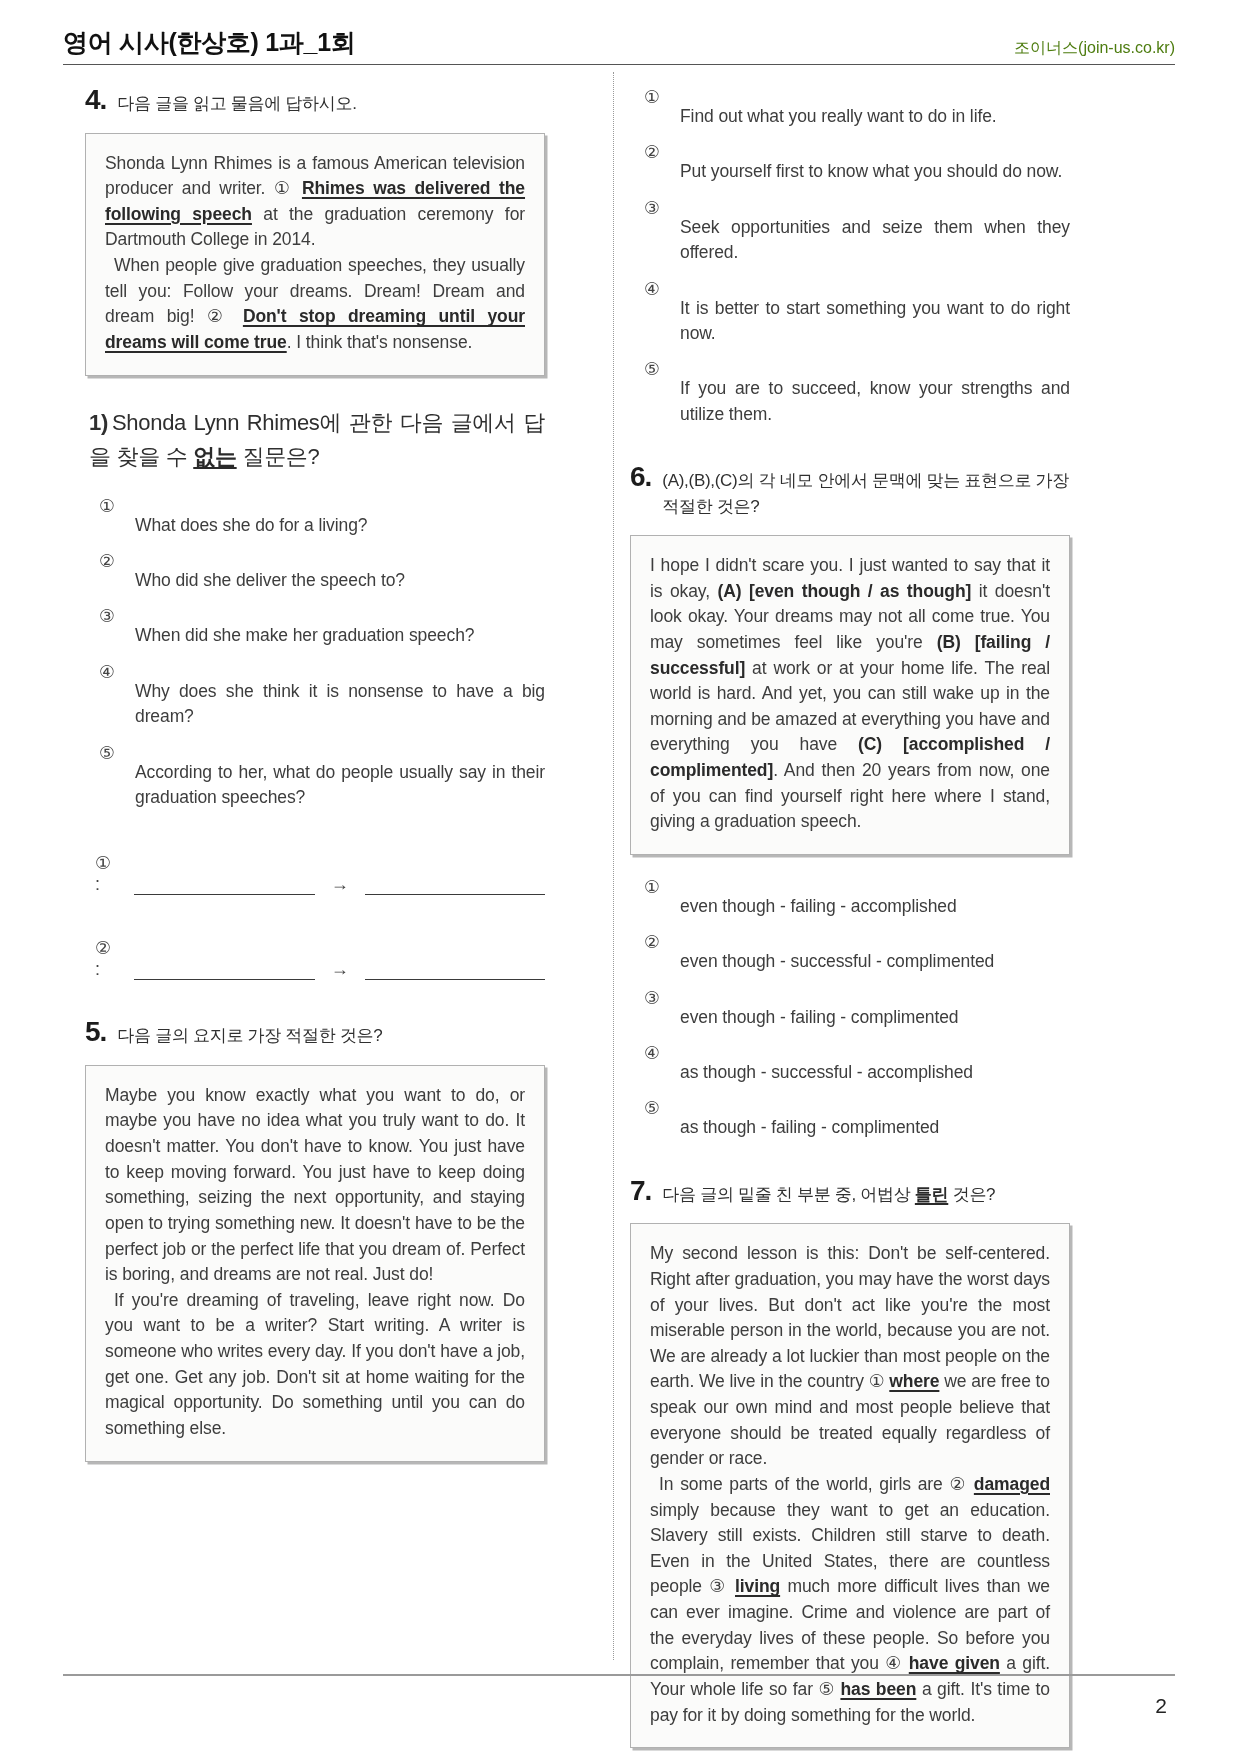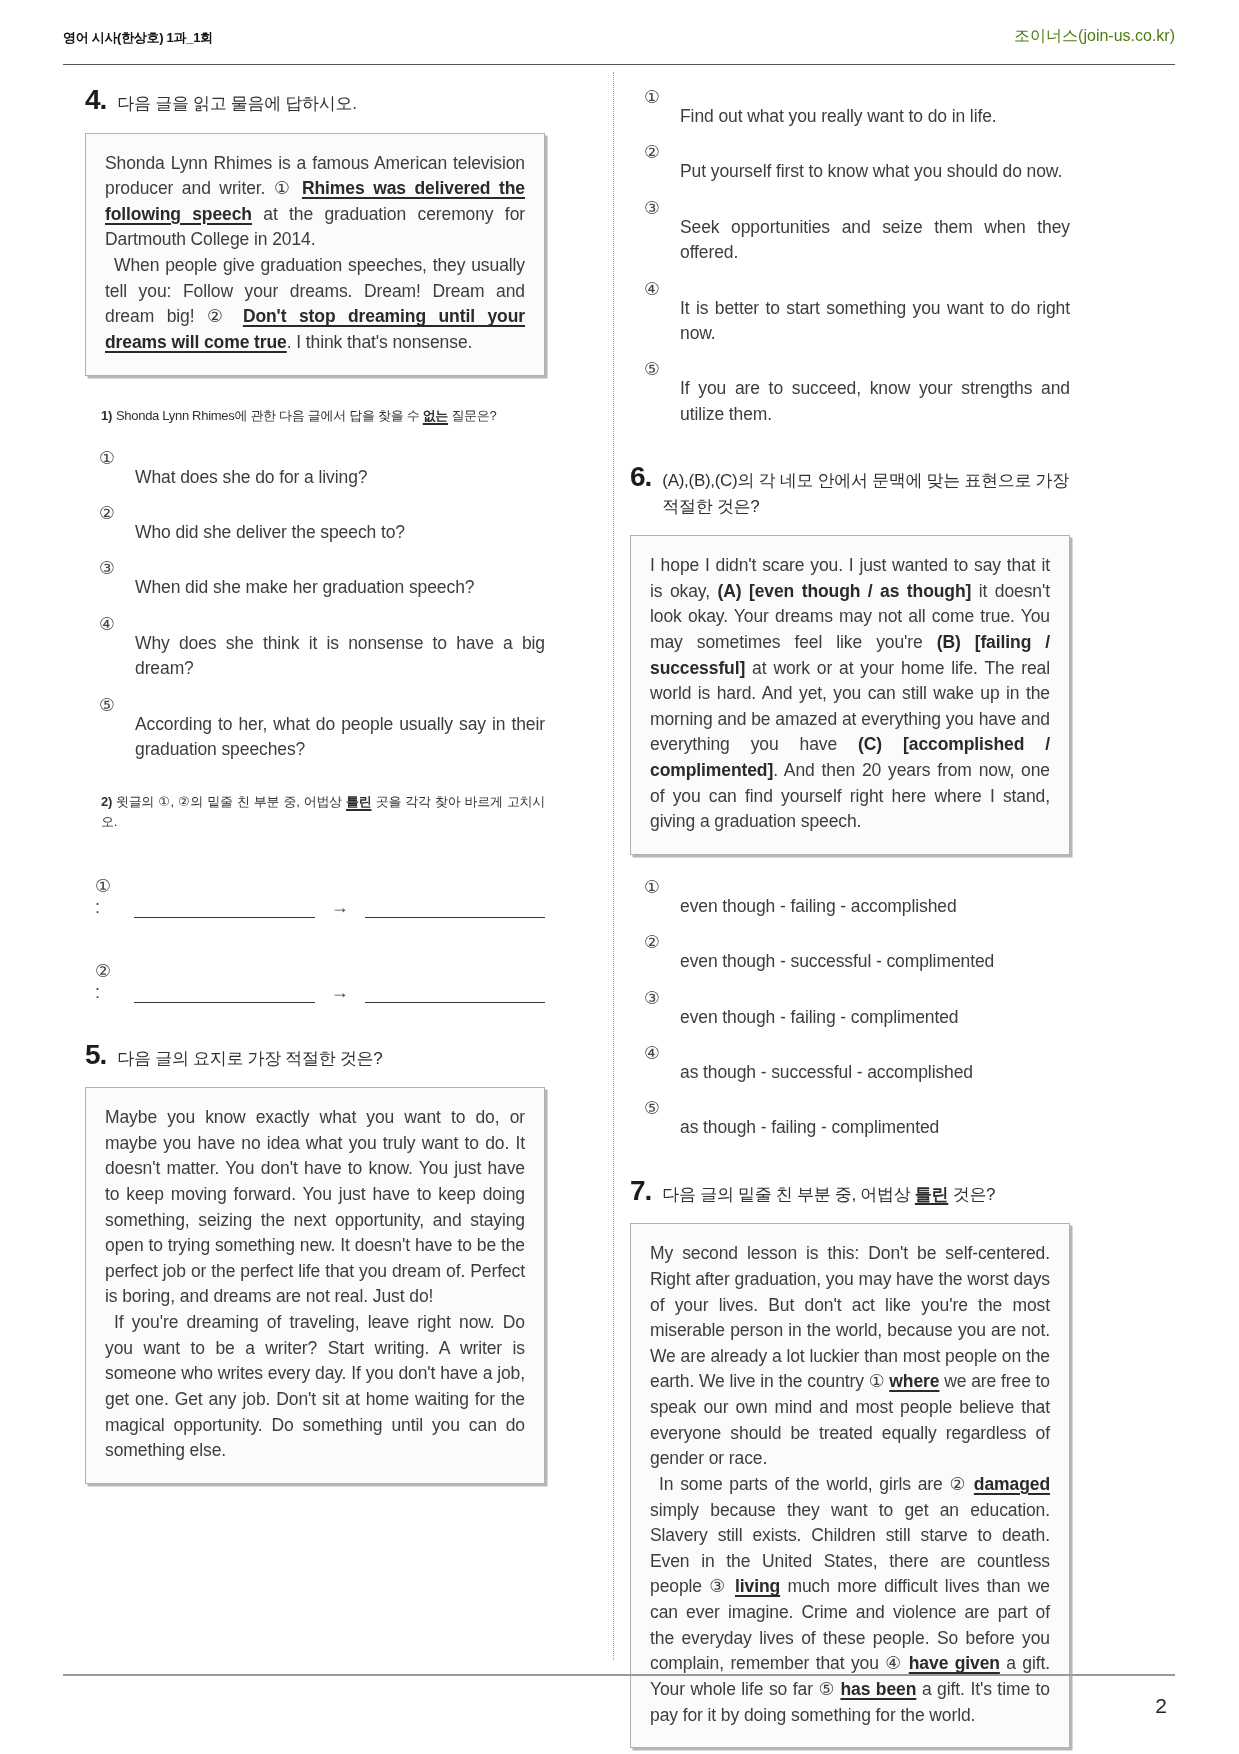--- a/index.html
+++ b/index.html
@@ -8,21 +8,21 @@
     width:1239px; height:1754px;
     margin:0 auto;
     background:#ffffff;
     font-family:"Liberation Sans","DejaVu Sans",sans-serif;
     color:#3d3d3d;
     overflow:hidden;
   }
   
   .hdr { position:absolute; top:26px; left:63px; right:64px;
          display:flex; justify-content:space-between; align-items:flex-end; }
-  .hdr-title { font-size:13px; font-weight:bold; color:#111; letter-spacing:-0.3px; }
+  .hdr-title { font-size:25px; font-weight:bold; color:#111; letter-spacing:-0.3px; }
   .hdr-site  { font-size:16px; color:#4d7c0f; }
   .hdr-rule  { position:absolute; top:64px; left:63px; right:64px;
                border-top:1.5px solid #555; }
   
   .divider { position:absolute; top:72px; left:613px; height:1588px;
              border-left:1px dotted #9a9a9a; }
   
   .ftr-rule { position:absolute; top:1674px; left:63px; right:64px;
               border-top:2px solid #9a9a9a; }
   .page-num { position:absolute; top:1694px; right:72px; font-size:21px; color:#222; }
@@ -41,21 +41,21 @@
           box-shadow:2.5px 2.5px 0 #b7b7b7;
           padding:17px 19px 19px 19px; margin:4px 0 20px 0; }
   .pbox p { margin:0; font-size:17.5px; line-height:1.465; text-align:justify;
             color:#3d3d3d; letter-spacing:-0.1px; }
   .pbox p.ind { text-indent:9px; }
 
   .b { font-weight:bold; color:#2a2a2a; }
   .u { text-decoration:underline; text-underline-offset:3px; text-decoration-thickness:1.5px; }
 
   
-  .subq { font-size:13px; line-height:1.55; margin:30px 0 8px 16px; color:#2f2f2f;
+  .subq { font-size:22px; line-height:1.55; margin:30px 0 8px 4px; color:#2f2f2f;
           letter-spacing:-0.3px; text-align:justify; }
   .subq .lbl { font-weight:bold; margin-right:4px; }
 
   
   .options { margin:20px 0 6px 0; }
   .opt { display:flex; gap:16px; font-size:17.5px; line-height:1.45;
          margin:11px 0; color:#3d3d3d; }
   .opt .mk { flex:0 0 20px; margin-left:14px; color:#444; }
   .opt .tx { flex:1; text-align:justify; letter-spacing:-0.1px;margin-top:19px; }
 
@@ -113,23 +113,20 @@
       <div class="opt">
         <span class="mk">④</span>
         <span class="tx">Why does she think it is nonsense to have a big dream?</span>
       </div>
       <div class="opt">
         <span class="mk">⑤</span>
         <span class="tx">According to her, what do people usually say in their graduation speeches?</span>
       </div>
     </div>
 
-    <div class="subq">
-      <span class="lbl">2)</span><span><span>윗글의 ①, ②의  밑줄 친 부분 중, 어법상 </span><span class="b u">틀린</span><span> 곳을 각각 찾아 바르게 고치시오.</span></span>
-    </div>
 
     <div class="ansrow">
       <span>① :</span>
       <span class="blank"></span>
       <span class="arrow">→</span>
       <span class="blank"></span>
     </div>
     <div class="ansrow">
       <span>② :</span>
       <span class="blank"></span>

